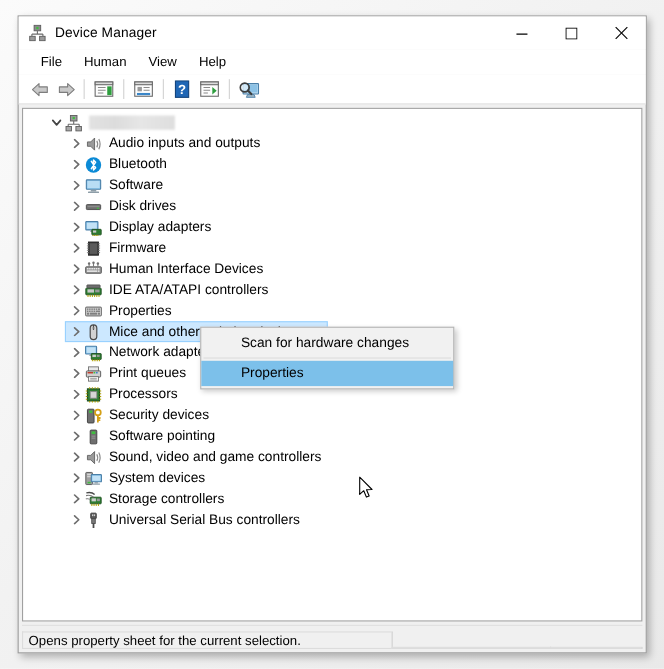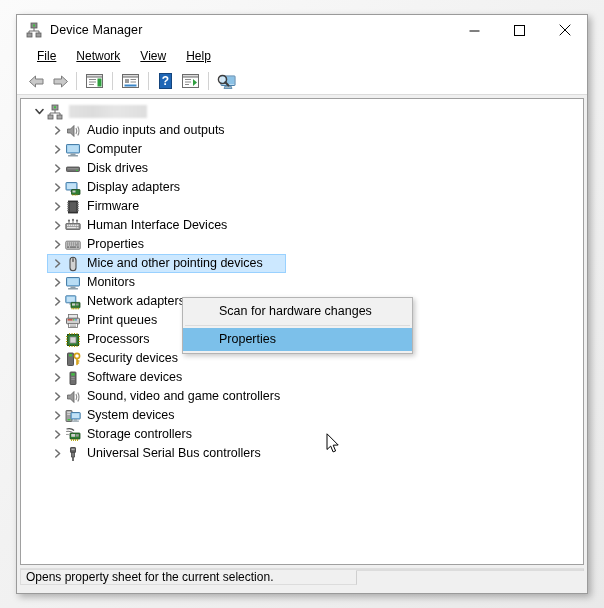--- a/index.html
+++ b/index.html
@@ -59,21 +59,20 @@
   
   #menubar {
     height: 23px;
     background: #ffffff;
     display: flex;
     align-items: center;
     padding-left: 10px;
     flex: 0 0 auto;
     font-size: 12px;
     color: #000;
-    text-decoration: underline;
   }
   .menu-item {
     padding: 3px 10px 4px 10px;
     cursor: default;
   }
 
   
   #toolbar {
     height: 27px;
     background: #ffffff;
@@ -104,20 +103,21 @@
     border: 1px solid #a0a0a0;
     position: relative;
     overflow: hidden;
   }
   #tree {
     position: absolute;
     inset: 0;
     padding-top: 3px;
     font-size: 12.5px;
     color: #000;
+    margin-left: 12px;
   }
   .trow {
     display: flex;
     align-items: center;
     height: 19px;
     position: relative;
     cursor: default;
     white-space: nowrap;
   }
   .trow .chev {
@@ -194,21 +194,21 @@
     z-index: 90;
     pointer-events: none;
   }
 
   
   #statusbar {
     height: 22px;
     flex: 0 0 auto;
     background: #f0f0f0;
     display: flex;
-    align-items: flex-start;
+    align-items: flex-end;
     margin: 3px 3px 3px 3px;
     border-top: 1px solid #dfdfdf;
   }
   .sbpanel {
     border: 1px solid #dcdcdc;
     border-right: 1px solid #cfcfcf;
     display: flex;
     align-items: center;
     padding: 0 5px;
     font-size: 12px;
@@ -251,21 +251,21 @@
         <svg width="12" height="12" viewBox="0 0 12 12">
             <line x1="0.7" y1="0.7" x2="11.3" y2="11.3" stroke="#000" stroke-width="1"></line>
             <line x1="11.3" y1="0.7" x2="0.7" y2="11.3" stroke="#000" stroke-width="1"></line>
           </svg>
       </div>
     </div>
   </div>
 
   <div id="menubar">
     <div class="menu-item">File</div>
-    <div class="menu-item">Network</div>
+    <div class="menu-item">Human</div>
     <div class="menu-item">View</div>
     <div class="menu-item">Help</div>
   </div>
 
   <div id="toolbar">
     <div class="tbtn">
       <svg width="17" height="15" viewBox="0 0 17 15">
         <path d="M7.5 2 L1.5 7.5 L7.5 13 L7.5 10 L15 10 L15 5 L7.5 5 Z" fill="#c9c9c9" stroke="#7d7d7d" stroke-width="1" stroke-linejoin="round"></path>
       </svg>
     </div>
@@ -361,26 +361,38 @@
               </svg></span>
             <span class="lbl">Audio inputs and outputs</span>
           </div>
           <div class="trow child">
             <span class="chev">
               <svg width="9" height="9" viewBox="0 0 9 9">
                 <path d="M2.8 1 L6.6 4.5 L2.8 8" fill="none" stroke="#6d6d6d" stroke-width="1.5" stroke-linecap="round" stroke-linejoin="round"></path>
               </svg>
             </span>
             <span class="ico"><svg width="16" height="16" viewBox="0 0 16 16">
+                <circle cx="8" cy="8" r="7" fill="#0b8ad6"></circle>
+                <path d="M6 4.6 L10 10.6 L8 12.6 L8 3.4 L10 5.4 L6 11.4" fill="none" stroke="#ffffff" stroke-width="1.3" stroke-linejoin="round" stroke-linecap="round"></path>
+              </svg></span>
+            <span class="lbl">Bluetooth</span>
+          </div>
+          <div class="trow child">
+            <span class="chev">
+              <svg width="9" height="9" viewBox="0 0 9 9">
+                <path d="M2.8 1 L6.6 4.5 L2.8 8" fill="none" stroke="#6d6d6d" stroke-width="1.5" stroke-linecap="round" stroke-linejoin="round"></path>
+              </svg>
+            </span>
+            <span class="ico"><svg width="16" height="16" viewBox="0 0 16 16">
                 <rect x="1.5" y="2.5" width="13" height="8.5" rx="0.6" fill="#8ec8ef" stroke="#4a7fa8" stroke-width="1"></rect>
                 <rect x="2.5" y="3.5" width="11" height="6.5" fill="#b9ddf4"></rect>
                 <rect x="5.5" y="11.5" width="5" height="1.6" fill="#8e9ea8"></rect>
                 <rect x="3" y="13" width="10" height="1.4" rx="0.5" fill="#8e9ea8"></rect>
               </svg></span>
-            <span class="lbl">Computer</span>
+            <span class="lbl">Software</span>
           </div>
           <div class="trow child">
             <span class="chev">
               <svg width="9" height="9" viewBox="0 0 9 9">
                 <path d="M2.8 1 L6.6 4.5 L2.8 8" fill="none" stroke="#6d6d6d" stroke-width="1.5" stroke-linecap="round" stroke-linejoin="round"></path>
               </svg>
             </span>
             <span class="ico"><svg width="16" height="16" viewBox="0 0 16 16">
                 <rect x="1.5" y="6" width="13" height="4.5" rx="0.8" fill="#6f6f6f" stroke="#474747" stroke-width="0.8"></rect>
                 <rect x="2.5" y="7" width="11" height="1.4" fill="#8c8c8c"></rect>
@@ -433,20 +445,35 @@
                 <rect x="10" y="6.6" width="1.5" height="1.4" fill="#e8e8e8"></rect>
                 <rect x="12" y="6.6" width="1.5" height="1.4" fill="#e8e8e8"></rect>
                 <rect x="2" y="8.8" width="9.5" height="1.4" fill="#e8e8e8"></rect>
                 <rect x="12" y="8.8" width="1.5" height="1.4" fill="#e8e8e8"></rect>
                 <path d="M4 5.5 L4 3 M8 5.5 L8 2.2 M12 5.5 L12 3" stroke="#7a7a7a" stroke-width="1"></path>
                 <circle cx="4" cy="2.6" r="1.1" fill="#6f6f6f"></circle>
                 <circle cx="8" cy="1.9" r="1.1" fill="#6f6f6f"></circle>
                 <circle cx="12" cy="2.6" r="1.1" fill="#6f6f6f"></circle>
               </svg></span>
             <span class="lbl">Human Interface Devices</span>
+          </div>
+          <div class="trow child">
+            <span class="chev">
+              <svg width="9" height="9" viewBox="0 0 9 9">
+                <path d="M2.8 1 L6.6 4.5 L2.8 8" fill="none" stroke="#6d6d6d" stroke-width="1.5" stroke-linecap="round" stroke-linejoin="round"></path>
+              </svg>
+            </span>
+            <span class="ico"><svg width="16" height="16" viewBox="0 0 16 16">
+                <rect x="1" y="6" width="14" height="6" rx="0.6" fill="#2e7d32" stroke="#1c4d1f" stroke-width="0.8"></rect>
+                <rect x="2.5" y="7" width="6" height="3" fill="#c8c8c8"></rect>
+                <rect x="9.5" y="7.2" width="4" height="2.6" fill="#9a9a9a"></rect>
+                <path d="M3 12 L3 14 M5 12 L5 14 M7 12 L7 14 M9 12 L9 14 M11 12 L11 14 M13 12 L13 14" stroke="#b0a000" stroke-width="0.9"></path>
+                <rect x="2" y="3" width="12" height="2.6" rx="0.5" fill="#6f6f6f" stroke="#474747" stroke-width="0.7"></rect>
+              </svg></span>
+            <span class="lbl">IDE ATA/ATAPI controllers</span>
           </div>
           <div class="trow child">
             <span class="chev">
               <svg width="9" height="9" viewBox="0 0 9 9">
                 <path d="M2.8 1 L6.6 4.5 L2.8 8" fill="none" stroke="#6d6d6d" stroke-width="1.5" stroke-linecap="round" stroke-linejoin="round"></path>
               </svg>
             </span>
             <span class="ico"><svg width="16" height="16" viewBox="0 0 16 16">
                 <rect x="0.8" y="4.2" width="14.4" height="8" rx="1" fill="#d6d6d6" stroke="#7a7a7a" stroke-width="1"></rect>
                 <rect x="2" y="5.4" width="1.4" height="1.3" fill="#7e7e7e"></rect>
@@ -480,34 +507,20 @@
               </svg></span>
             <span class="lbl">Mice and other pointing devices</span>
           </div>
           <div class="trow child">
             <span class="chev">
               <svg width="9" height="9" viewBox="0 0 9 9">
                 <path d="M2.8 1 L6.6 4.5 L2.8 8" fill="none" stroke="#6d6d6d" stroke-width="1.5" stroke-linecap="round" stroke-linejoin="round"></path>
               </svg>
             </span>
             <span class="ico"><svg width="16" height="16" viewBox="0 0 16 16">
-                <rect x="1.5" y="2.5" width="13" height="8.5" rx="0.6" fill="#8ec8ef" stroke="#4a7fa8" stroke-width="1"></rect>
-                <rect x="2.5" y="3.5" width="11" height="6.5" fill="#b9ddf4"></rect>
-                <rect x="5.5" y="11.5" width="5" height="1.6" fill="#8e9ea8"></rect>
-                <rect x="3" y="13" width="10" height="1.4" rx="0.5" fill="#8e9ea8"></rect>
-              </svg></span>
-            <span class="lbl">Monitors</span>
-          </div>
-          <div class="trow child">
-            <span class="chev">
-              <svg width="9" height="9" viewBox="0 0 9 9">
-                <path d="M2.8 1 L6.6 4.5 L2.8 8" fill="none" stroke="#6d6d6d" stroke-width="1.5" stroke-linecap="round" stroke-linejoin="round"></path>
-              </svg>
-            </span>
-            <span class="ico"><svg width="16" height="16" viewBox="0 0 16 16">
                 <rect x="0.8" y="1.8" width="10" height="7" rx="0.6" fill="#8ec8ef" stroke="#4a7fa8" stroke-width="1"></rect>
                 <rect x="1.8" y="2.8" width="8" height="5" fill="#c3e2f6"></rect>
                 <rect x="4.2" y="9.3" width="3.2" height="1.2" fill="#8e9ea8"></rect>
                 <rect x="6" y="8.4" width="9" height="5.4" rx="0.5" fill="#2e7d32" stroke="#1c4d1f" stroke-width="0.8"></rect>
                 <rect x="7" y="9.4" width="3.2" height="2.2" fill="#cfcfcf"></rect>
                 <rect x="11" y="9.5" width="2.6" height="2" fill="#9a9a9a"></rect>
                 <path d="M7 13.8 L7 15.4 M8.6 13.8 L8.6 15.4 M10.2 13.8 L10.2 15.4 M11.8 13.8 L11.8 15.4 M13.4 13.8 L13.4 15.4" stroke="#b0a000" stroke-width="0.9"></path>
               </svg></span>
             <span class="lbl">Network adapters</span>
           </div>
@@ -564,21 +577,21 @@
               <svg width="9" height="9" viewBox="0 0 9 9">
                 <path d="M2.8 1 L6.6 4.5 L2.8 8" fill="none" stroke="#6d6d6d" stroke-width="1.5" stroke-linecap="round" stroke-linejoin="round"></path>
               </svg>
             </span>
             <span class="ico"><svg width="16" height="16" viewBox="0 0 16 16">
                 <rect x="5" y="2" width="6" height="12.5" rx="0.8" fill="#6f6f6f" stroke="#464646" stroke-width="0.9"></rect>
                 <rect x="6.3" y="3.2" width="3.4" height="2.4" fill="#3fbf3f"></rect>
                 <line x1="6.3" y1="7.5" x2="9.7" y2="7.5" stroke="#9a9a9a" stroke-width="0.9"></line>
                 <line x1="6.3" y1="9.3" x2="9.7" y2="9.3" stroke="#9a9a9a" stroke-width="0.9"></line>
               </svg></span>
-            <span class="lbl">Software devices</span>
+            <span class="lbl">Software pointing</span>
           </div>
           <div class="trow child">
             <span class="chev">
               <svg width="9" height="9" viewBox="0 0 9 9">
                 <path d="M2.8 1 L6.6 4.5 L2.8 8" fill="none" stroke="#6d6d6d" stroke-width="1.5" stroke-linecap="round" stroke-linejoin="round"></path>
               </svg>
             </span>
             <span class="ico"><svg width="16" height="16" viewBox="0 0 16 16">
                 <path d="M2.5 6 L5.5 6 L9 2.5 L9 13.5 L5.5 10 L2.5 10 Z" fill="#9a9a9a" stroke="#5f5f5f" stroke-width="0.8" stroke-linejoin="round"></path>
                 <path d="M11 5 Q12.6 8 11 11" fill="none" stroke="#8a8a8a" stroke-width="1.1"></path>

